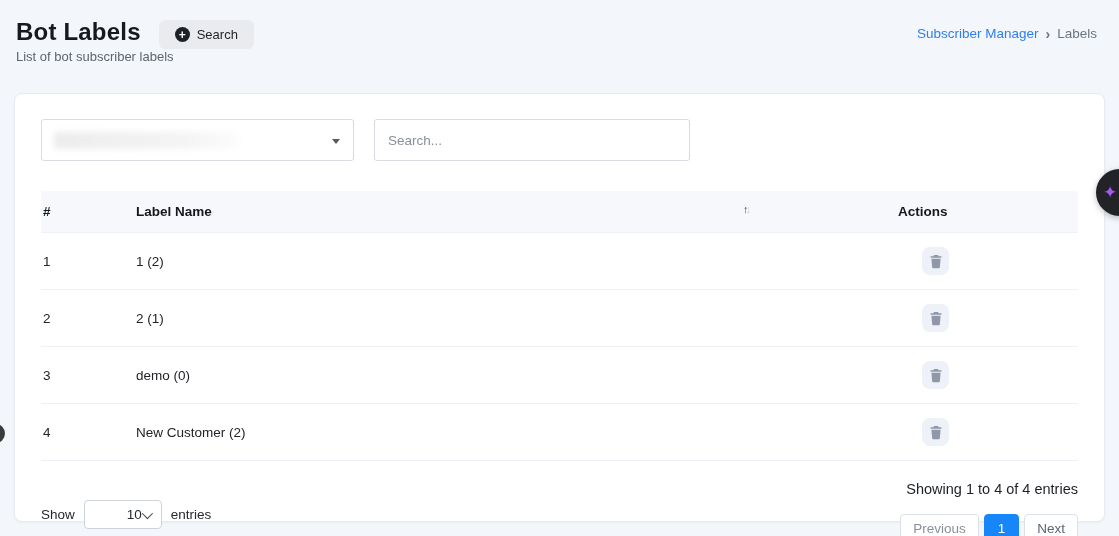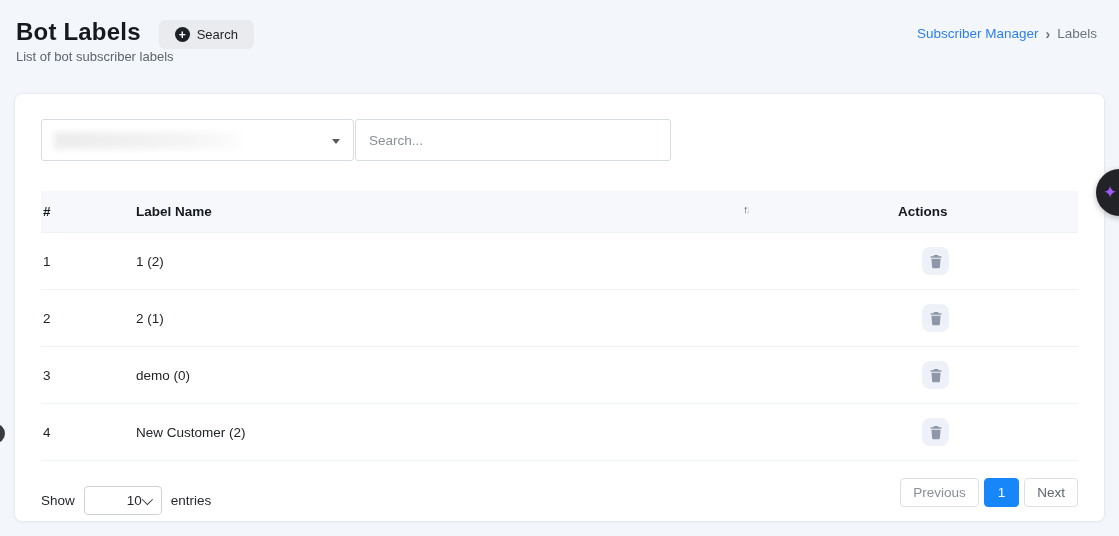--- a/index.html
+++ b/index.html
@@ -43,21 +43,21 @@
     position: absolute; left: 14px; top: 93px;
     width: 1091px; height: 429px;
     background: #ffffff;
     border: 1px solid #e7eaf0;
     border-radius: 8px;
     box-shadow: 0 1px 3px rgba(30,40,60,.04);
     padding: 25px 26px 0 26px;
   }
 
   
-  .controls { display: flex; gap: 1px; }
+  .controls { display: flex; gap: 20px; }
   .bot-select {
     width: 313px; height: 42px;
     border: 1px solid #d9dde3; border-radius: 3px;
     background: #ffffff; position: relative;
     display: flex; align-items: center; padding: 0 12px;
     cursor: pointer;
   }
   .redacted {
     width: 185px; height: 17px; border-radius: 3px;
     background: linear-gradient(90deg, #ececec, #f4f4f4 70%, #fcfcfc);
@@ -255,20 +255,21 @@
   <div class="table-footer">
     <div class="show-entries">
       <span>Show</span>
       <div class="pagesize-select">
         <span>10</span>
         <span class="chevron-down"></span>
       </div>
       <span>entries</span>
     </div>
     <div class="footer-right">
+      <div class="summary">Showing 1 to 4 of 4 entries</div>
       <div class="pagination">
         <button class="page-btn prev">Previous</button>
         <button class="page-btn active">1</button>
         <button class="page-btn next">Next</button>
       </div>
     </div>
   </div>
 
 </div>
 

